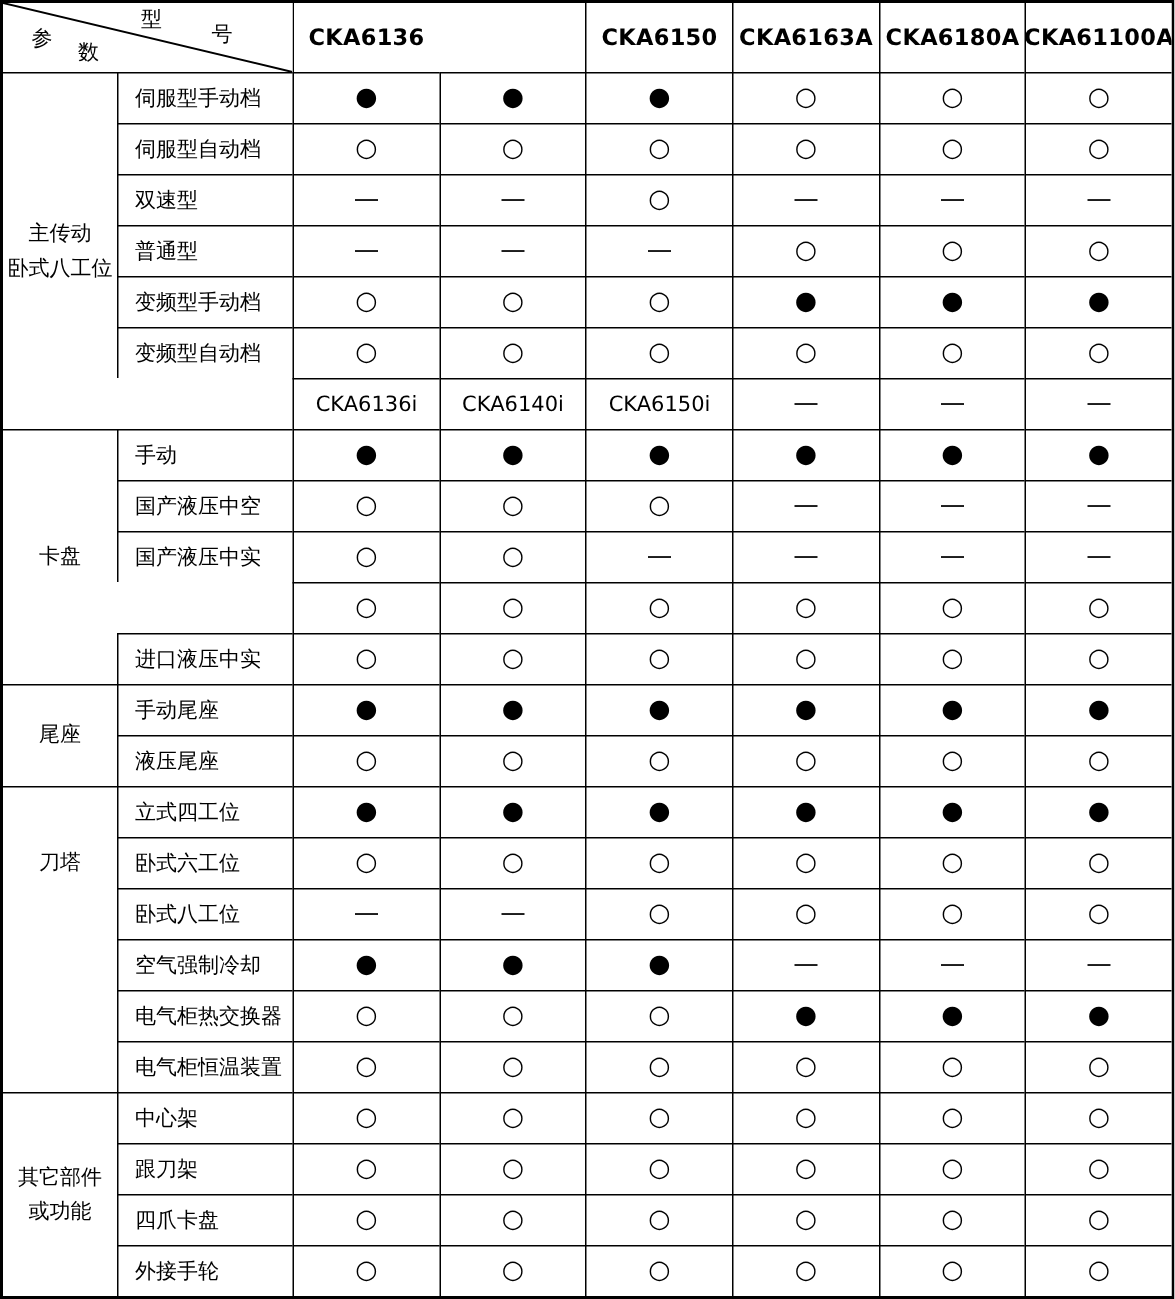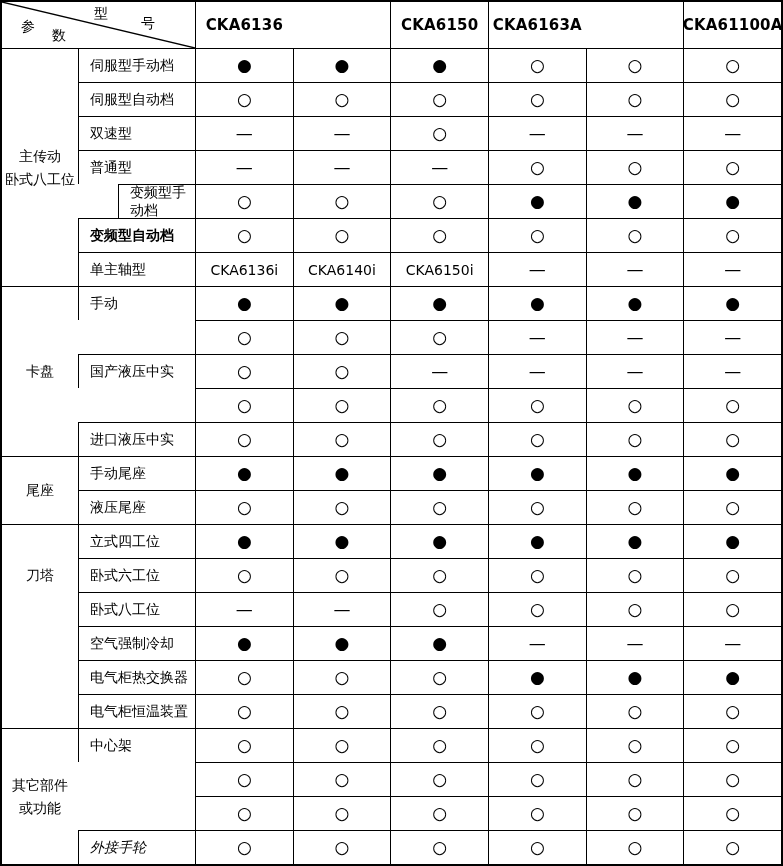--- a/index.html
+++ b/index.html
@@ -65,20 +65,21 @@
     </svg>
     <span class="ch" style="left:92px; top:4px;">型</span>
     <span class="ch" style="left:139px; top:14px;">号</span>
     <span class="ch" style="left:19px; top:17px;">参</span>
     <span class="ch" style="left:50px; top:26px;">数</span>
   </div>
 
 <div class="cell model-header bl" style="grid-area: 1 / 3; text-align: center;">CKA6136</div>
     <div class="cell model-header bl" style="grid-area: 1 / 5;">CKA6150</div>
     <div class="cell model-header bl" style="grid-area: 1 / 6;">CKA6163A</div>
+    <div class="cell model-header bl" style="grid-area: 1 / 7;">CKA6180A</div>
     <div class="cell model-header bl" style="grid-area: 1 / 8;">CKA61100A</div>
     <div class="cell group-label bt" style="grid-area: 2 / 1 / span 7;">主传动
 卧式八工位</div>
     <div class="cell row-label bl bt" style="grid-area: 2 / 2;">伺服型手动档</div>
     <div class="cell val-sym bl bt" style="grid-area: 2 / 3;">●</div>
     <div class="cell val-sym bl bt" style="grid-area: 2 / 4;">●</div>
     <div class="cell val-sym bl bt" style="grid-area: 2 / 5;">●</div>
     <div class="cell val-sym bl bt" style="grid-area: 2 / 6;">○</div>
     <div class="cell val-sym bl bt" style="grid-area: 2 / 7;">○</div>
     <div class="cell val-sym bl bt" style="grid-area: 2 / 8;">○</div>
@@ -96,49 +97,49 @@
     <div class="cell val-sym bl bt" style="grid-area: 4 / 6;">—</div>
     <div class="cell val-sym bl bt" style="grid-area: 4 / 7;">—</div>
     <div class="cell val-sym bl bt" style="grid-area: 4 / 8;">—</div>
     <div class="cell row-label bl bt" style="grid-area: 5 / 2;">普通型</div>
     <div class="cell val-sym bl bt" style="grid-area: 5 / 3;">—</div>
     <div class="cell val-sym bl bt" style="grid-area: 5 / 4;">—</div>
     <div class="cell val-sym bl bt" style="grid-area: 5 / 5;">—</div>
     <div class="cell val-sym bl bt" style="grid-area: 5 / 6;">○</div>
     <div class="cell val-sym bl bt" style="grid-area: 5 / 7;">○</div>
     <div class="cell val-sym bl bt" style="grid-area: 5 / 8;">○</div>
-    <div class="cell row-label bl bt" style="grid-area: 6 / 2; margin-left: 40px;">变频型手动档</div>
+    <div class="cell row-label bl bt" style="grid-area: 6 / 2;">变频型手动档</div>
     <div class="cell val-sym bl bt" style="grid-area: 6 / 3;">○</div>
     <div class="cell val-sym bl bt" style="grid-area: 6 / 4;">○</div>
     <div class="cell val-sym bl bt" style="grid-area: 6 / 5;">○</div>
     <div class="cell val-sym bl bt" style="grid-area: 6 / 6;">●</div>
     <div class="cell val-sym bl bt" style="grid-area: 6 / 7;">●</div>
     <div class="cell val-sym bl bt" style="grid-area: 6 / 8;">●</div>
-    <div class="cell row-label bl bt" style="grid-area: 7 / 2; font-weight: bold;">变频型自动档</div>
+    <div class="cell row-label bl bt" style="grid-area: 7 / 2;">变频型自动档</div>
     <div class="cell val-sym bl bt" style="grid-area: 7 / 3;">○</div>
     <div class="cell val-sym bl bt" style="grid-area: 7 / 4;">○</div>
     <div class="cell val-sym bl bt" style="grid-area: 7 / 5;">○</div>
     <div class="cell val-sym bl bt" style="grid-area: 7 / 6;">○</div>
     <div class="cell val-sym bl bt" style="grid-area: 7 / 7;">○</div>
     <div class="cell val-sym bl bt" style="grid-area: 7 / 8;">○</div>
-    <div class="cell row-label bl bt" style="grid-area: 8 / 2;">单主轴型</div>
     <div class="cell val-txt bl bt" style="grid-area: 8 / 3;">CKA6136i</div>
     <div class="cell val-txt bl bt" style="grid-area: 8 / 4;">CKA6140i</div>
     <div class="cell val-txt bl bt" style="grid-area: 8 / 5;">CKA6150i</div>
     <div class="cell val-sym bl bt" style="grid-area: 8 / 6;">—</div>
     <div class="cell val-sym bl bt" style="grid-area: 8 / 7;">—</div>
     <div class="cell val-sym bl bt" style="grid-area: 8 / 8;">—</div>
     <div class="cell group-label bt" style="grid-area: 9 / 1 / span 5;">卡盘</div>
     <div class="cell row-label bl bt" style="grid-area: 9 / 2;">手动</div>
     <div class="cell val-sym bl bt" style="grid-area: 9 / 3;">●</div>
     <div class="cell val-sym bl bt" style="grid-area: 9 / 4;">●</div>
     <div class="cell val-sym bl bt" style="grid-area: 9 / 5;">●</div>
     <div class="cell val-sym bl bt" style="grid-area: 9 / 6;">●</div>
     <div class="cell val-sym bl bt" style="grid-area: 9 / 7;">●</div>
     <div class="cell val-sym bl bt" style="grid-area: 9 / 8;">●</div>
+    <div class="cell row-label bl bt" style="grid-area: 10 / 2;">国产液压中空</div>
     <div class="cell val-sym bl bt" style="grid-area: 10 / 3;">○</div>
     <div class="cell val-sym bl bt" style="grid-area: 10 / 4;">○</div>
     <div class="cell val-sym bl bt" style="grid-area: 10 / 5;">○</div>
     <div class="cell val-sym bl bt" style="grid-area: 10 / 6;">—</div>
     <div class="cell val-sym bl bt" style="grid-area: 10 / 7;">—</div>
     <div class="cell val-sym bl bt" style="grid-area: 10 / 8;">—</div>
     <div class="cell row-label bl bt" style="grid-area: 11 / 2;">国产液压中实</div>
     <div class="cell val-sym bl bt" style="grid-area: 11 / 3;">○</div>
     <div class="cell val-sym bl bt" style="grid-area: 11 / 4;">○</div>
     <div class="cell val-sym bl bt" style="grid-area: 11 / 5;">—</div>
@@ -218,32 +219,34 @@
     <div class="cell val-sym bl bt" style="grid-area: 21 / 8;">○</div>
     <div class="cell row-label bl bt" style="grid-area: 22 / 2;">中心架</div>
     <div class="cell group-label bt" style="grid-area: 22 / 1 / span 4;">其它部件
 或功能</div>
     <div class="cell val-sym bl bt" style="grid-area: 22 / 3;">○</div>
     <div class="cell val-sym bl bt" style="grid-area: 22 / 4;">○</div>
     <div class="cell val-sym bl bt" style="grid-area: 22 / 5;">○</div>
     <div class="cell val-sym bl bt" style="grid-area: 22 / 6;">○</div>
     <div class="cell val-sym bl bt" style="grid-area: 22 / 7;">○</div>
     <div class="cell val-sym bl bt" style="grid-area: 22 / 8;">○</div>
+    <div class="cell row-label bl bt" style="grid-area: 23 / 2;">跟刀架</div>
     <div class="cell val-sym bl bt" style="grid-area: 23 / 3;">○</div>
     <div class="cell val-sym bl bt" style="grid-area: 23 / 4;">○</div>
     <div class="cell val-sym bl bt" style="grid-area: 23 / 5;">○</div>
     <div class="cell val-sym bl bt" style="grid-area: 23 / 6;">○</div>
     <div class="cell val-sym bl bt" style="grid-area: 23 / 7;">○</div>
     <div class="cell val-sym bl bt" style="grid-area: 23 / 8;">○</div>
+    <div class="cell row-label bl bt" style="grid-area: 24 / 2;">四爪卡盘</div>
     <div class="cell val-sym bl bt" style="grid-area: 24 / 3;">○</div>
     <div class="cell val-sym bl bt" style="grid-area: 24 / 4;">○</div>
     <div class="cell val-sym bl bt" style="grid-area: 24 / 5;">○</div>
     <div class="cell val-sym bl bt" style="grid-area: 24 / 6;">○</div>
     <div class="cell val-sym bl bt" style="grid-area: 24 / 7;">○</div>
     <div class="cell val-sym bl bt" style="grid-area: 24 / 8;">○</div>
-    <div class="cell row-label bl bt" style="grid-area: 25 / 2; font-style: italic;">外接手轮</div>
+    <div class="cell row-label bl bt" style="grid-area: 25 / 2;">外接手轮</div>
     <div class="cell val-sym bl bt" style="grid-area: 25 / 3;">○</div>
     <div class="cell val-sym bl bt" style="grid-area: 25 / 4;">○</div>
     <div class="cell val-sym bl bt" style="grid-area: 25 / 5;">○</div>
     <div class="cell val-sym bl bt" style="grid-area: 25 / 6;">○</div>
     <div class="cell val-sym bl bt" style="grid-area: 25 / 7;">○</div>
     <div class="cell val-sym bl bt" style="grid-area: 25 / 8;">○</div>
   </div>
 
 </body></html>

